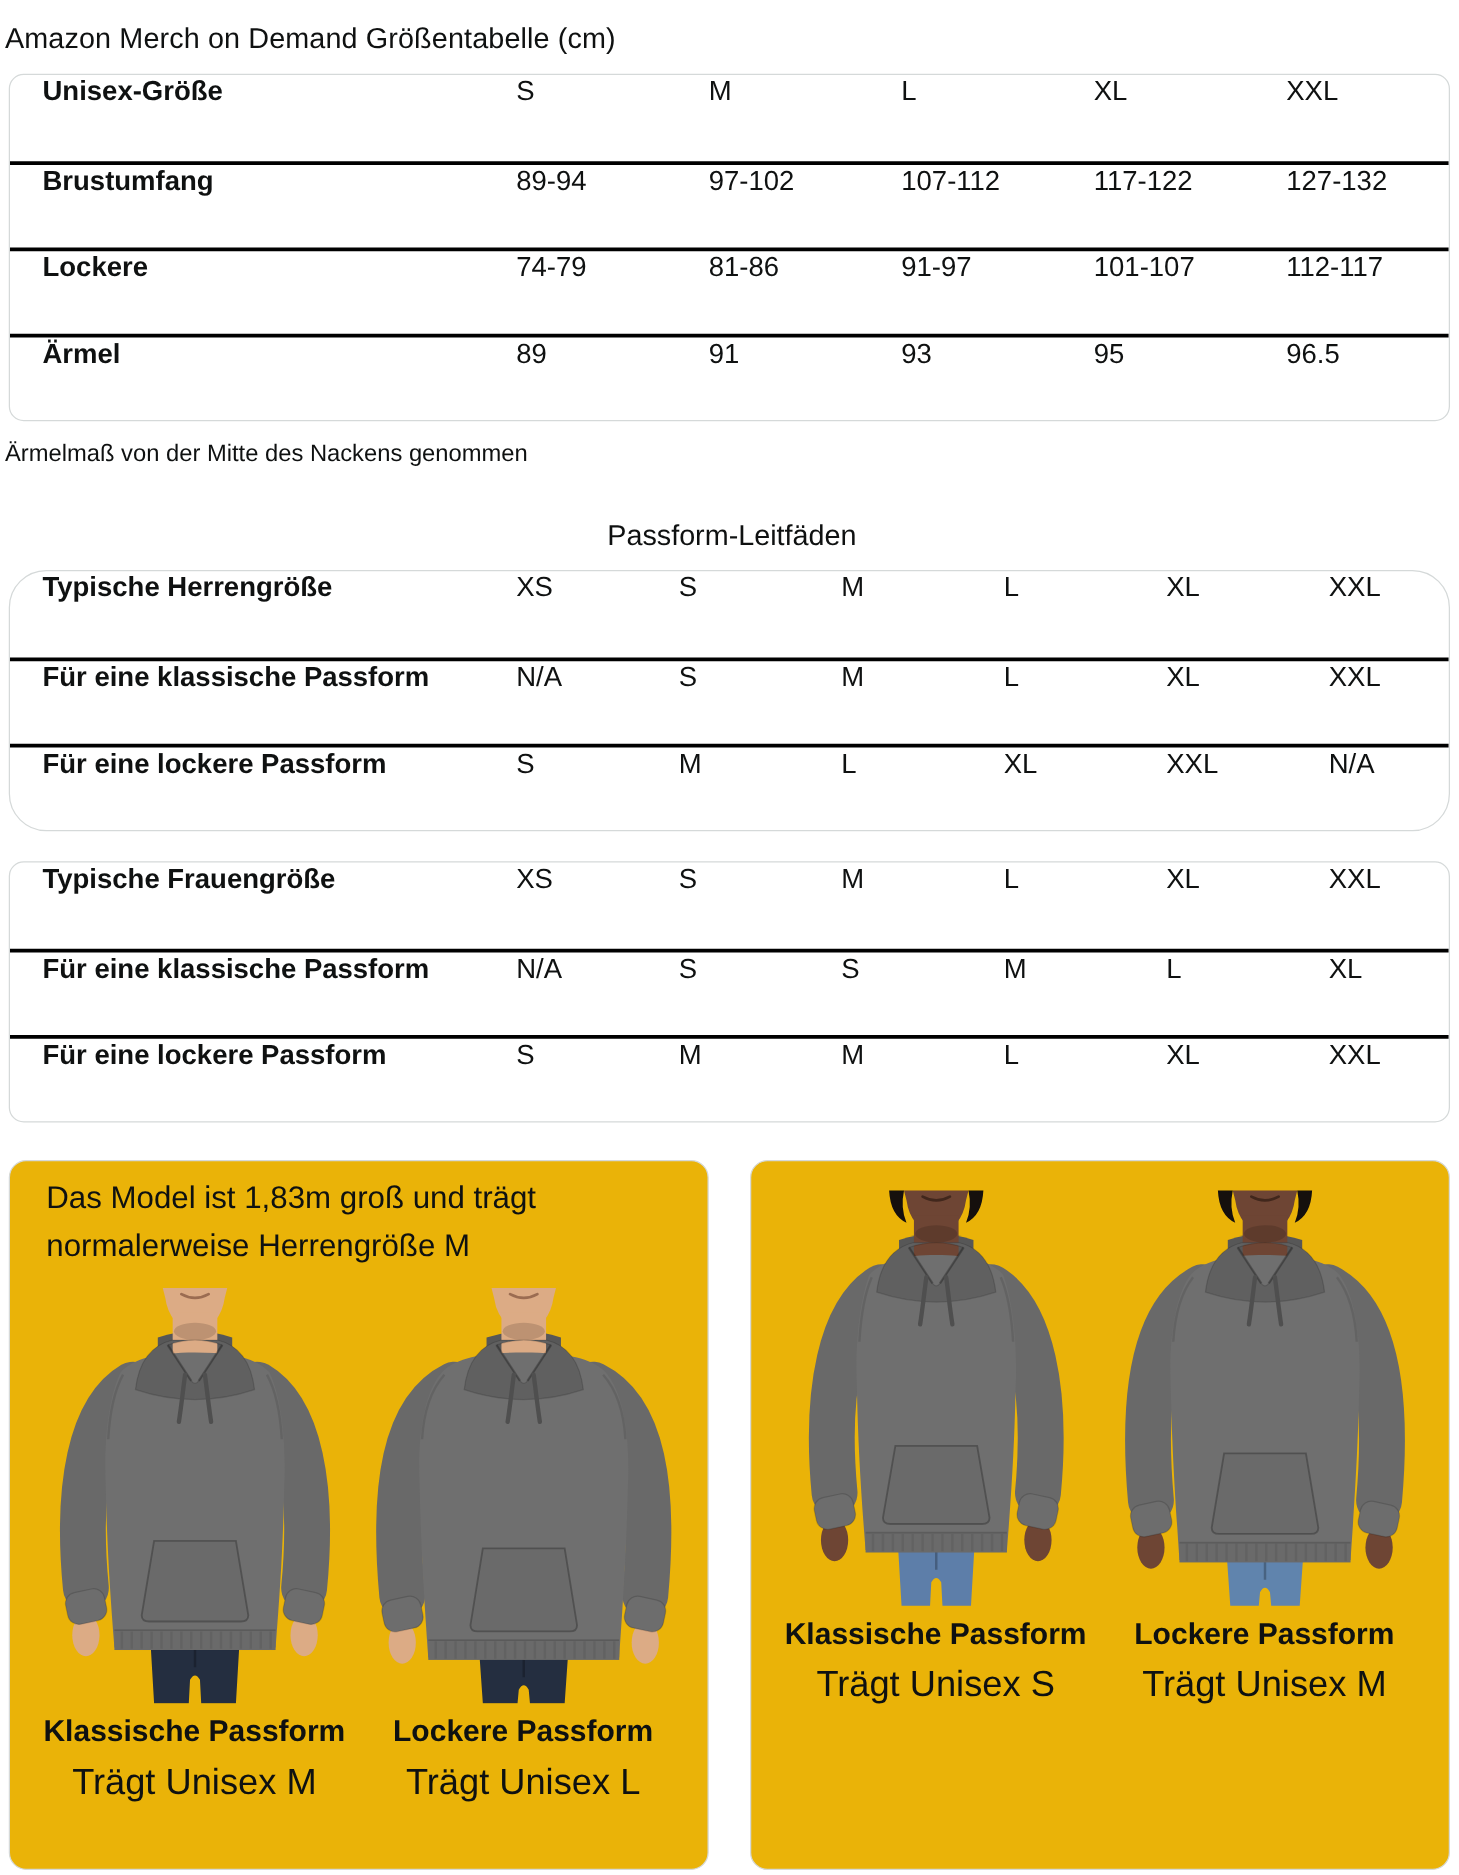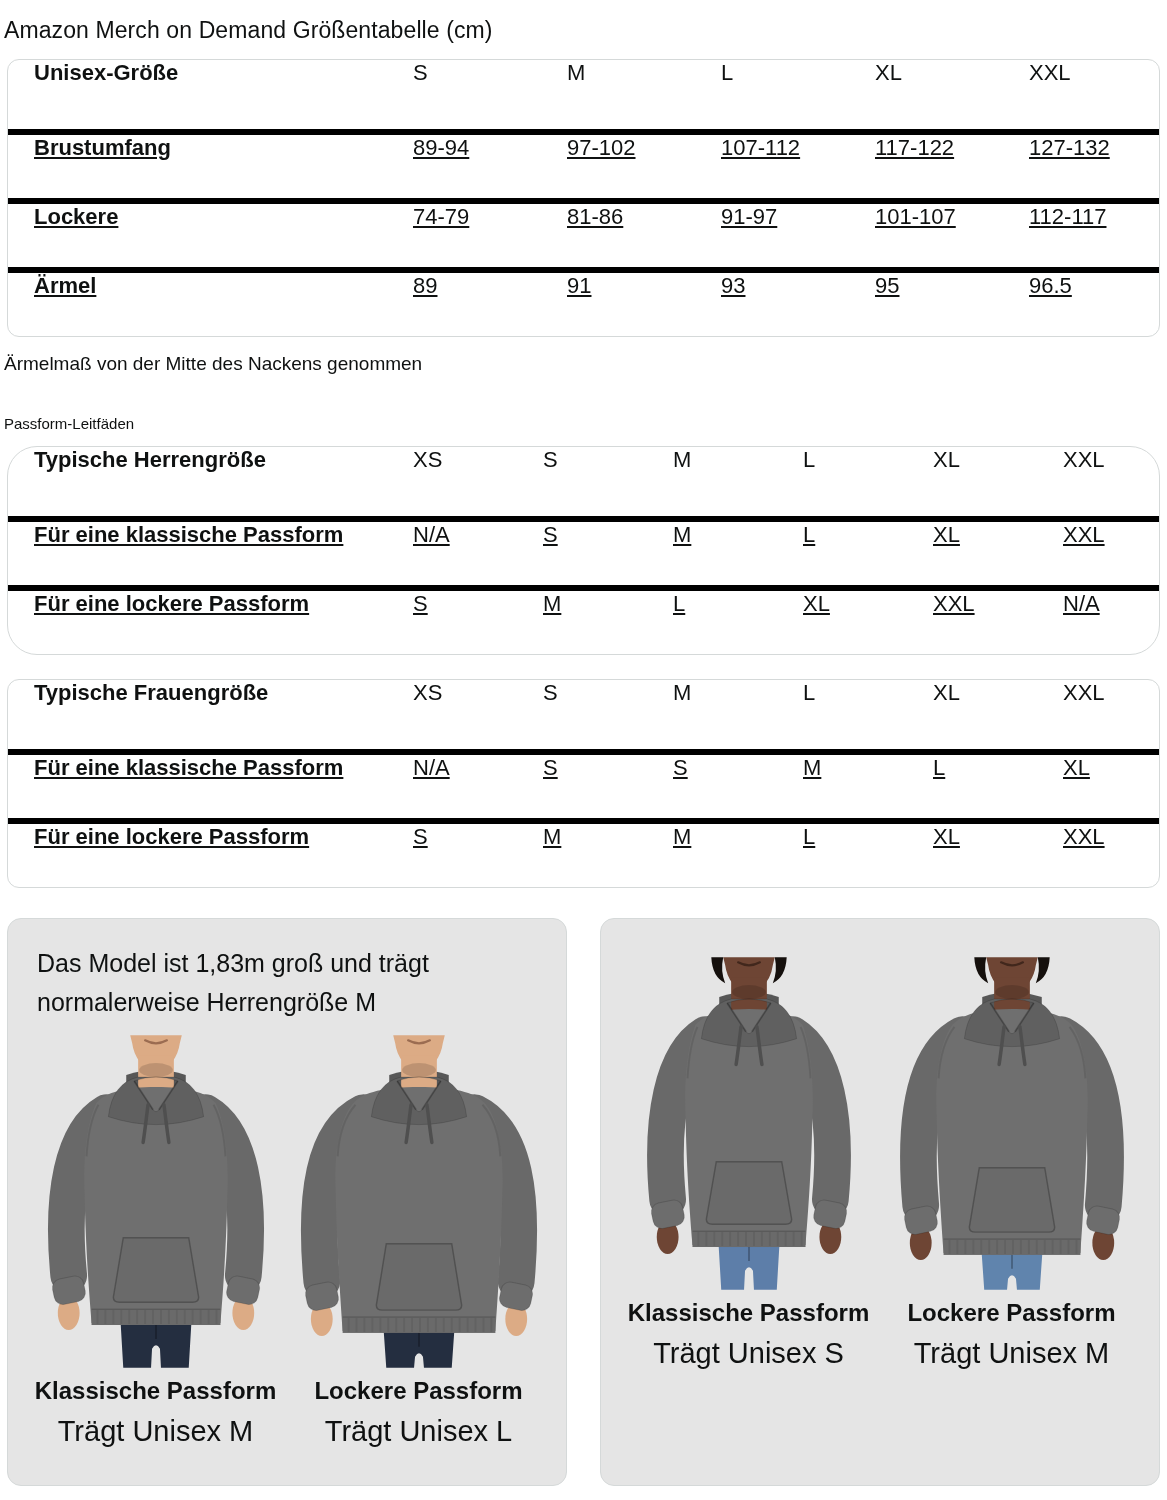--- a/index.html
+++ b/index.html
@@ -3,32 +3,32 @@
 <meta charset="utf-8">
 <style>
   * { margin:0; padding:0; box-sizing:border-box; }
   html,body { width:1167px; height:1500px; background:#fff; overflow:hidden;
               font-family:"Liberation Sans", sans-serif; color:#0f1111; }
   .page { padding:5px 0 0 0;margin-top:12px; }
   .page-title { font-size:23px; font-weight:400; margin-left:4px; letter-spacing:0.1px; }
   .size-table { margin:15px 7px 0 7px; border:1px solid #d5d9d9; border-radius:12px;
                 background:#fff; overflow:hidden; }
   .trow { display:flex; align-items:flex-start; height:69px; }
-  .trow + .trow { border-top:6px solid #000000;text-decoration:underline; }
+  .trow + .trow { border-top:3px solid #000000; }
   .tlabel { flex:none; width:405px; padding-left:26px; font-weight:700; font-size:22px; }
   .tcell { flex:none; font-size:22px; }
   .cols5 .tcell { width:154px; }
   .cols6 .tcell { width:130px; }
   .note { margin:16px 0 0 4px; font-size:19px; }
-  .section-title { margin:40px 0 0 4px; font-size:15px; }
+  .section-title { margin:40px 0 0 4px; font-size:23px;text-align:center; }
   .t2 { margin-top:14px;border-radius:30px; }
   .t3 { margin-top:24px; }
   .cards { display:flex; gap:33px; margin:30px 7px 0 7px; }
   .card { flex:1; border:1.5px solid #d5d9d9; border-radius:14px;
-          padding:25px 16px 24px 16px; height:568px; background:#e5e5e5; }
+          padding:10px 16px 24px 16px; height:568px; background:#eab308; }
   .card-heading { font-size:25px; line-height:39px; padding:0 6px 0 13px; }
   .models { display:flex; margin-top:13px; }
   .model { flex:1; display:flex; flex-direction:column; align-items:center; }
   .figure-wrap { width:248px; height:333px; }
   .figure-wrap svg { width:248px; height:333px; display:block; }
   .fit-label { font-weight:700; font-size:24px; margin-top:9px; white-space:nowrap; }
   .size-label { font-size:29px; margin-top:10px; white-space:nowrap; }
 </style>
 </head>
 <body>

